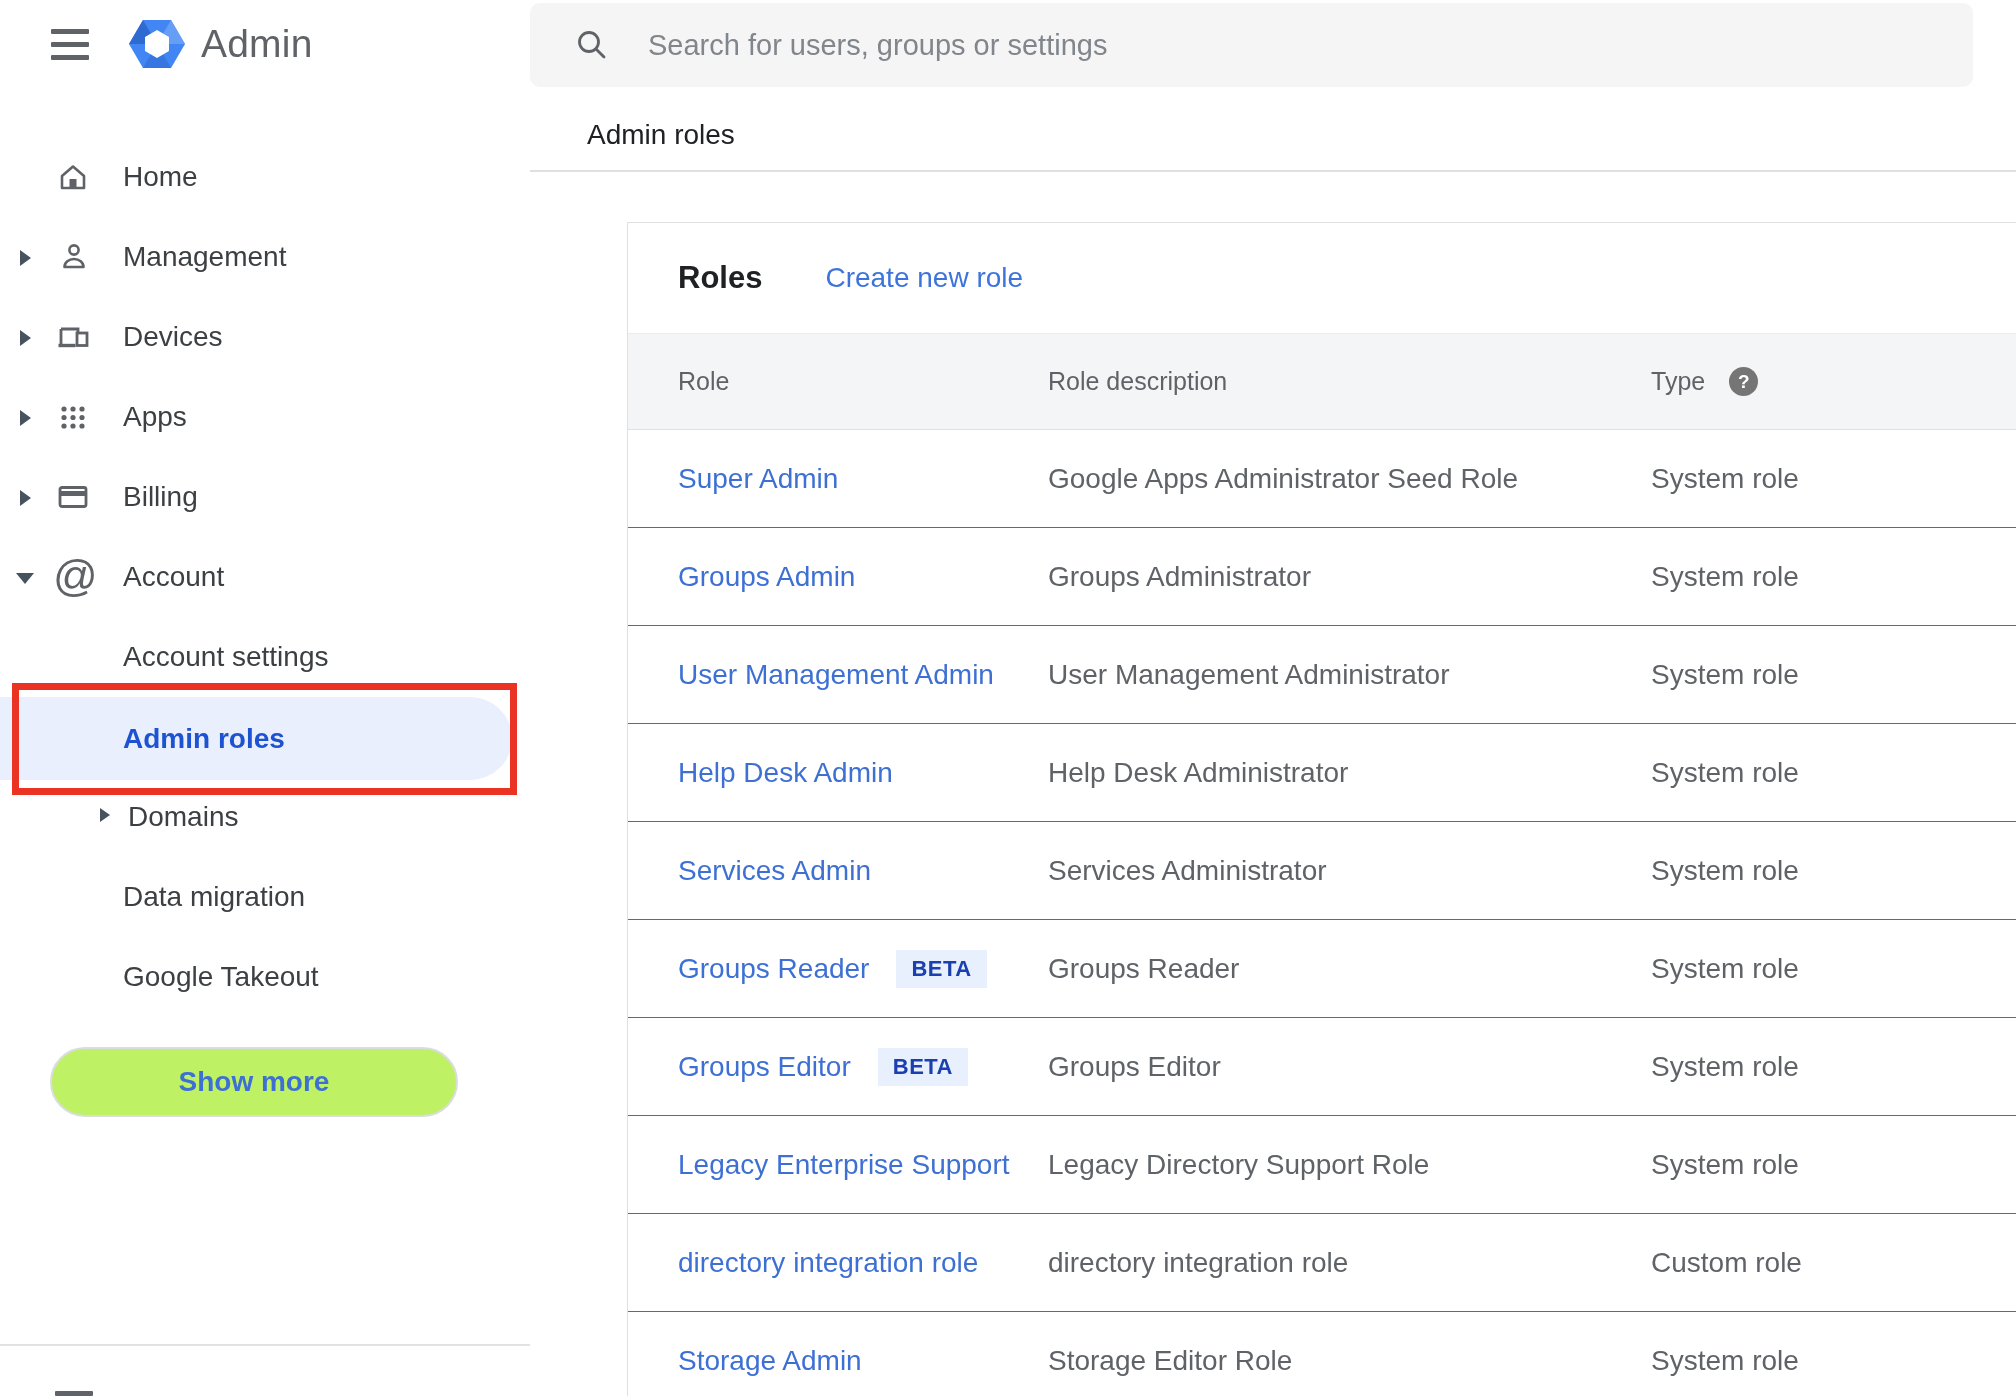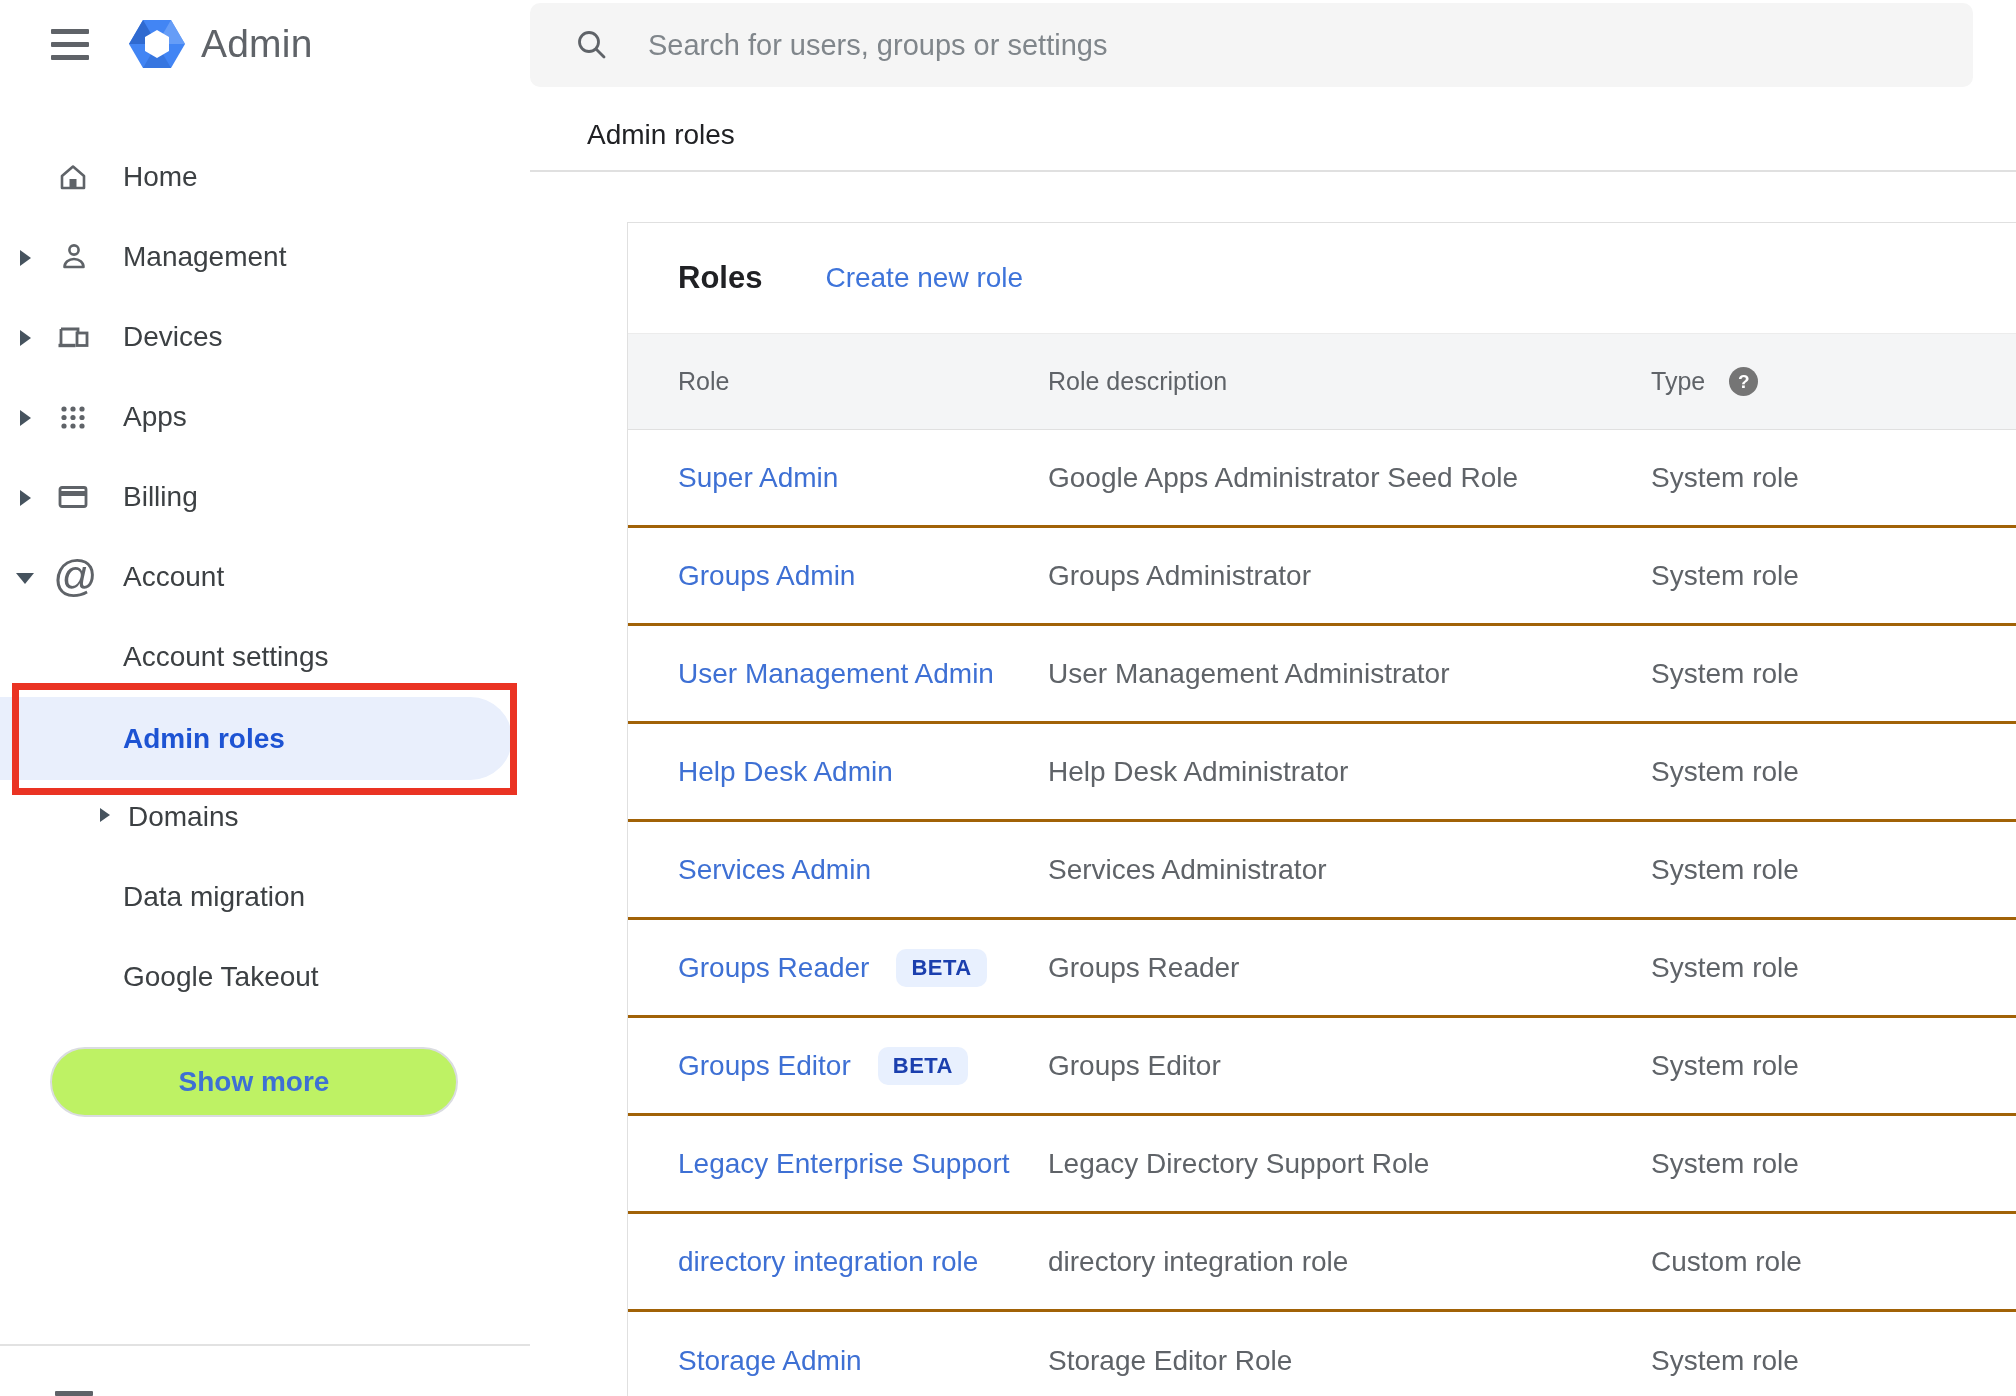--- a/index.html
+++ b/index.html
@@ -57,24 +57,24 @@
   .card-title{font-size:31px;font-weight:700;color:#202124;}
   .create-link{margin-left:63px;font-size:28px;color:#3e74da;cursor:pointer;text-decoration:none;}
   .thead{height:97px;background:#f4f5f6;border-top:1px solid #ececec;border-bottom:1px solid #e0e0e0;
     display:flex;align-items:center;box-sizing:border-box;}
   .col1{width:420px;padding-left:50px;box-sizing:border-box;}
   .col2{width:603px;box-sizing:border-box;}
   .col3{flex:1;box-sizing:border-box;display:flex;align-items:center;}
   .th{font-size:25px;color:#5f6368;font-weight:400;}
   .help-icon{margin-left:24px;width:29px;height:29px;border-radius:50%;background:#757575;
     color:#fff;font-size:19px;font-weight:700;display:flex;align-items:center;justify-content:center;cursor:pointer;}
-  .trow{height:98px;display:flex;align-items:center;border-bottom:3px solid #a16207;box-sizing:border-box;}
+  .trow{height:98px;display:flex;align-items:center;border-bottom:1px solid #a16207;box-sizing:border-box;}
   .role-link{font-size:28px;color:#3e70d4;cursor:pointer;text-decoration:none;}
   .cell-text{font-size:28px;color:#5f6368;}
-  .beta-badge{display:inline-block;margin-left:27px;padding:6px 15px;border-radius:10px;
+  .beta-badge{display:inline-block;margin-left:27px;padding:6px 15px;border-radius:0;
     background:#e8f0fe;color:#1b3fae;font-size:22px;font-weight:700;letter-spacing:0.5px;vertical-align:2px;}
 </style>
 </head>
 <body>
 
 <div id="sidebar">
 
   <div class="hamburger">
     <span></span>
       <span></span>

